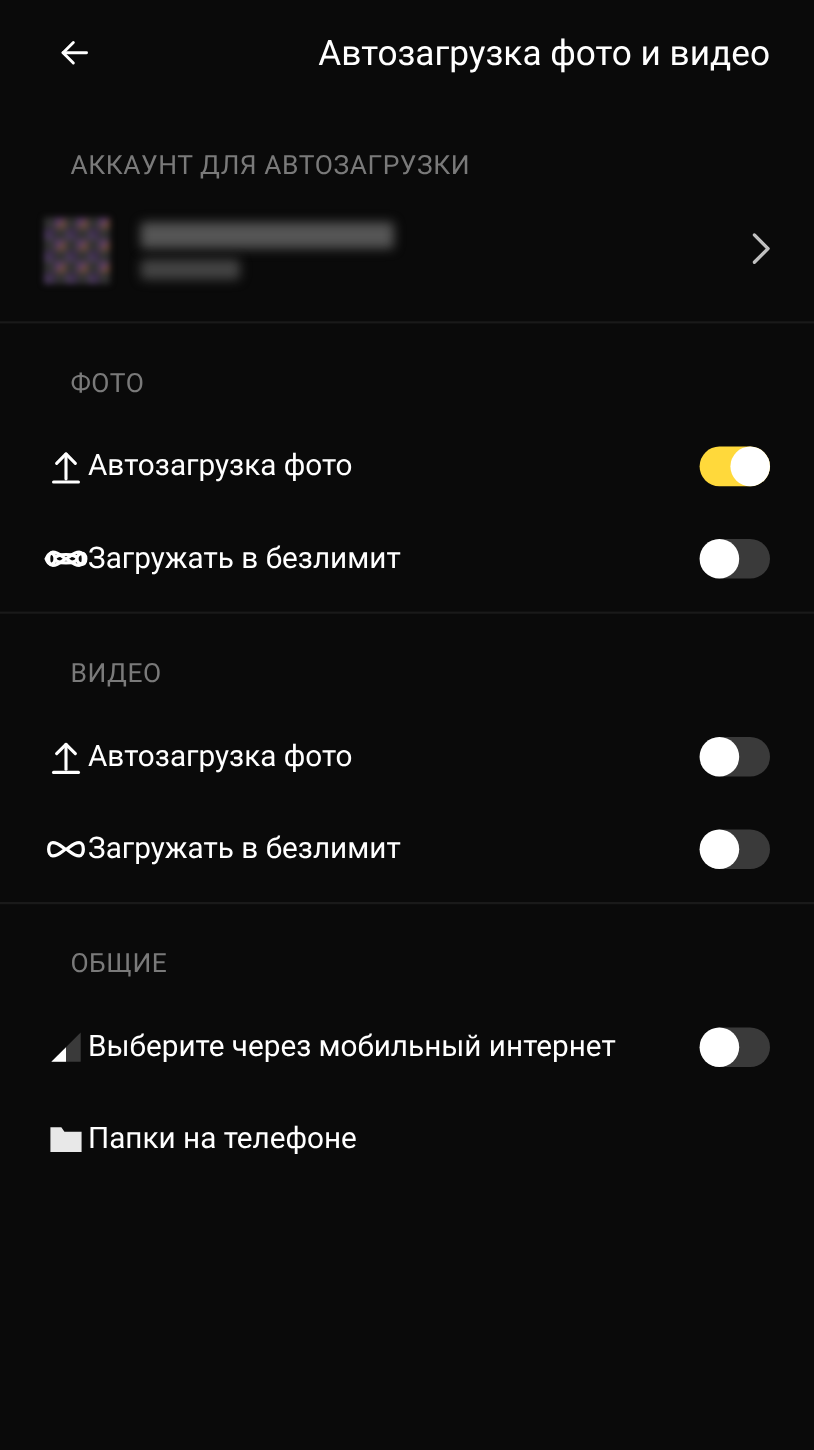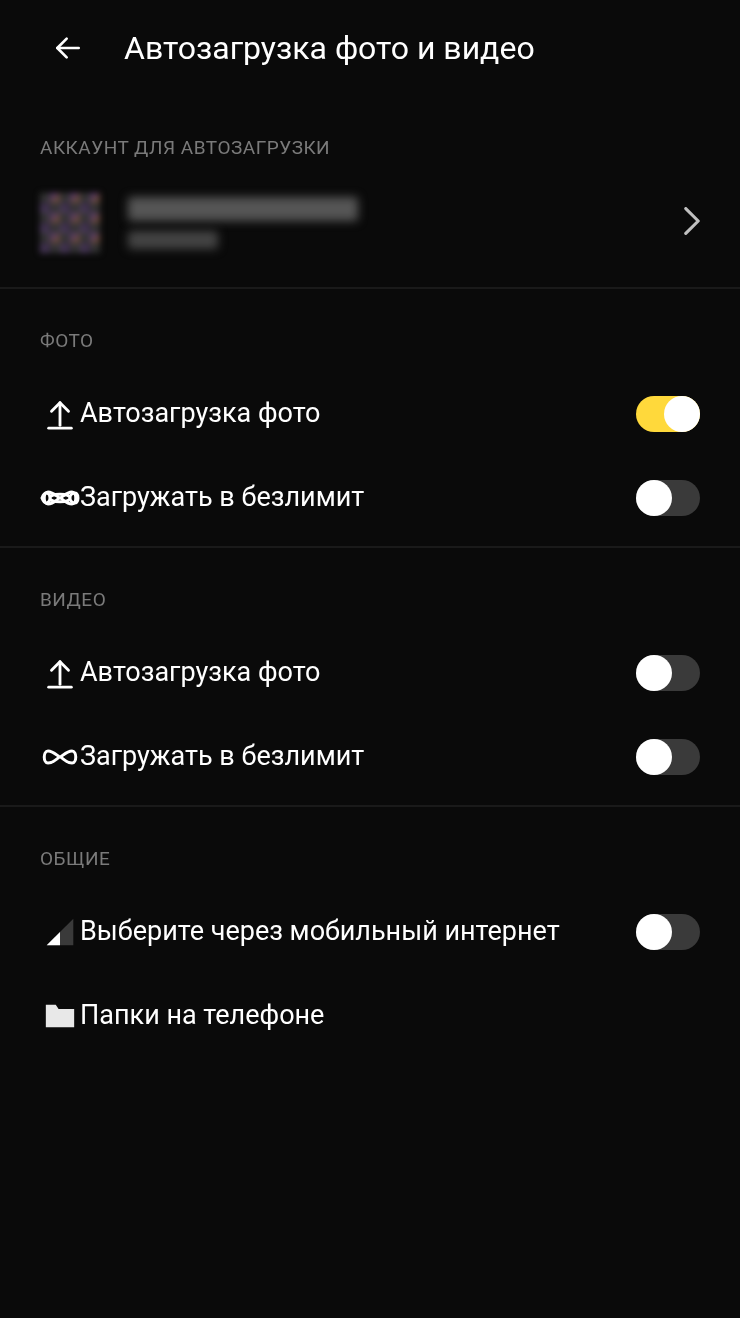--- a/index.html
+++ b/index.html
@@ -9,40 +9,42 @@
     background: #0a0a0a;
     color: #ffffff;
     font-family: -apple-system, BlinkMacSystemFont, 'Segoe UI', Roboto, sans-serif;
     overflow: hidden;
   }
   .header {
     display: flex;
     align-items: center;
     padding: 28px 40px 28px 48px;
     gap: 36px;
+    justify-content: space-between;
   }
   .back-btn {
     display: flex;
     align-items: center;
     justify-content: center;
     width: 40px;
     height: 40px;
     cursor: pointer;
   }
   .title {
     font-size: 32px;
     font-weight: 400;
     color: #ffffff;
   }
   .section-header {
     padding: 40px 40px 20px 40px;
-    font-size: 19px;
+    font-size: 24px;
     letter-spacing: 0.5px;
     color: #7a7a7a;
     text-transform: uppercase;
+    margin-left: 24px;
   }
   .account-row {
     display: flex;
     align-items: center;
     padding: 14px 40px 28px 40px;
     cursor: pointer;
   }
   .avatar {
     width: 60px;
     height: 60px;

